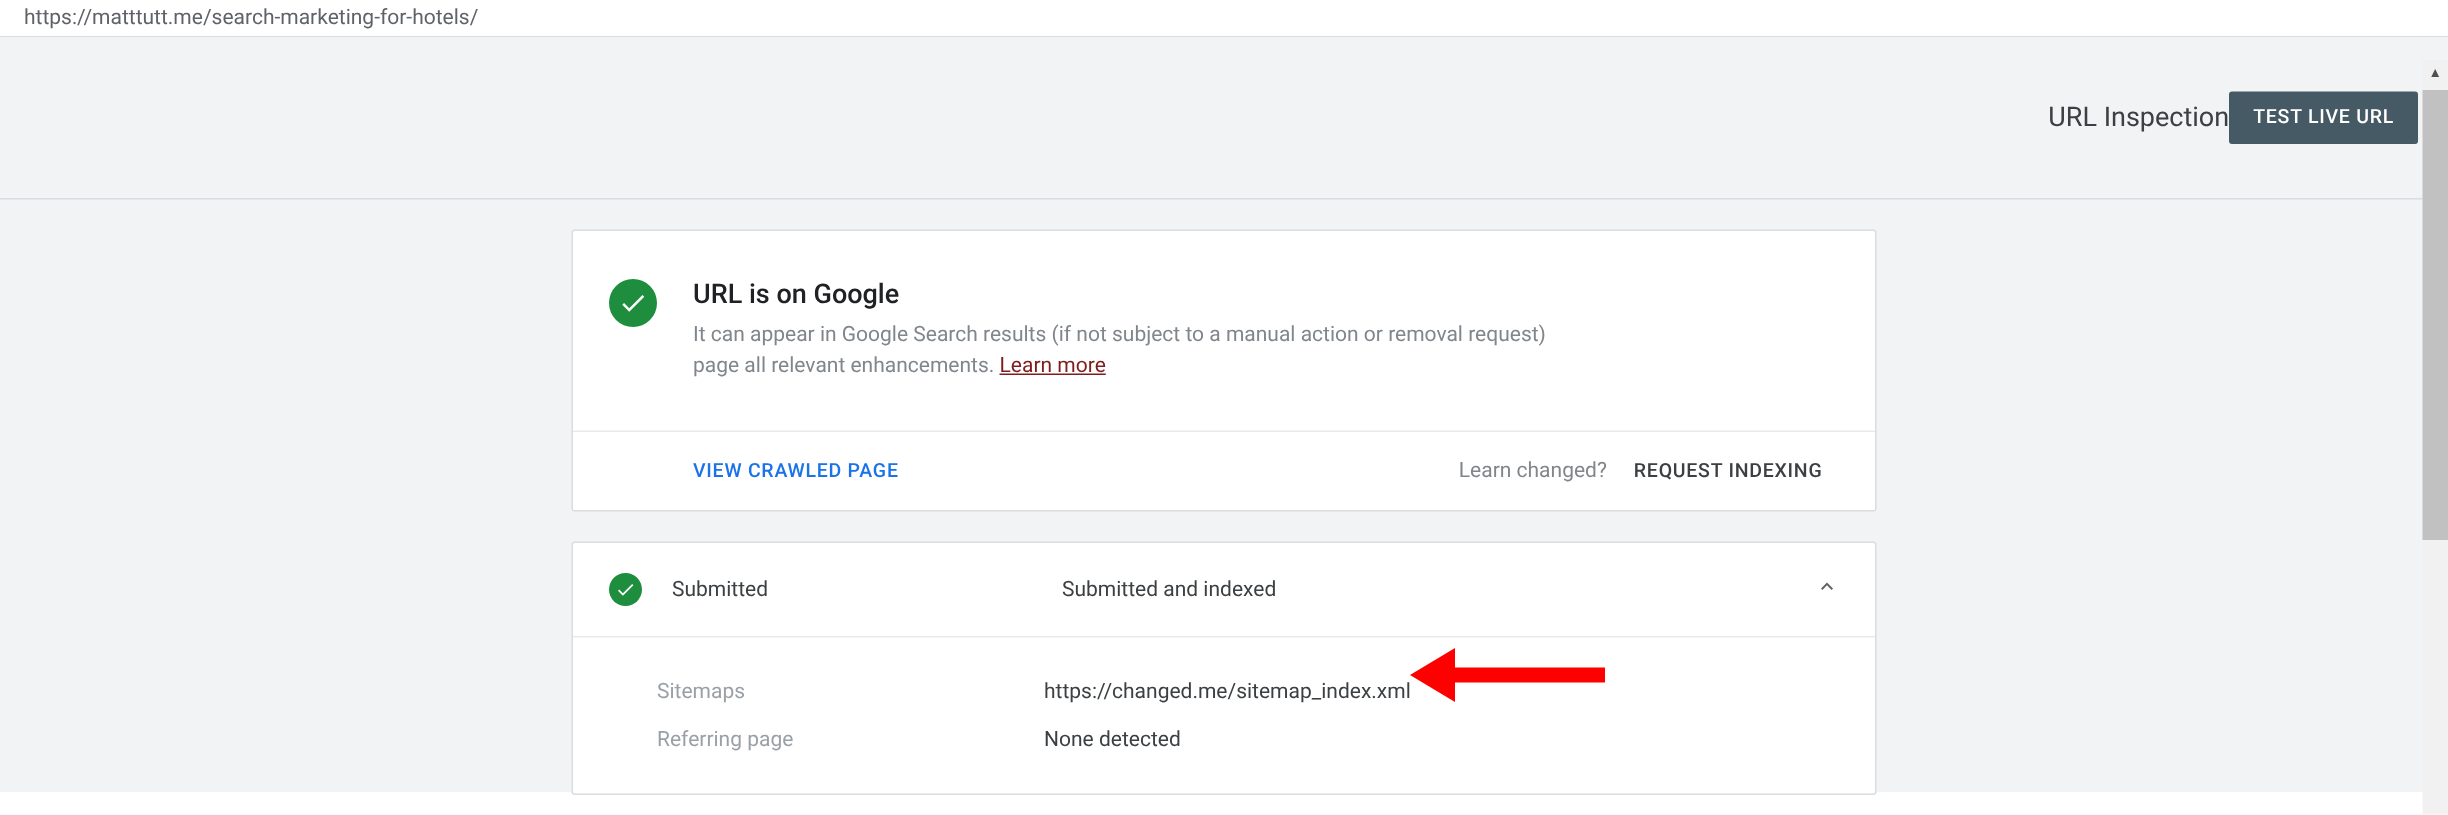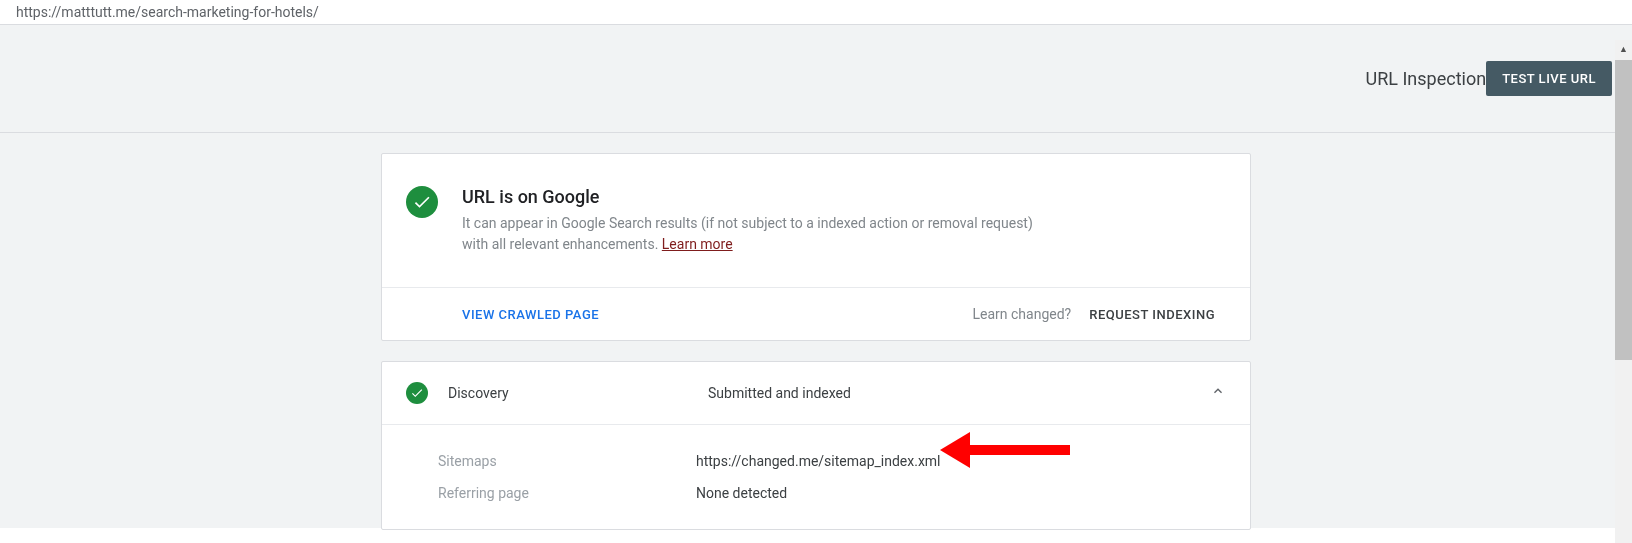--- a/index.html
+++ b/index.html
@@ -253,41 +253,41 @@
           <div class="check-icon-wrap">
             <div class="check-circle">
               <svg viewBox="0 0 24 24">
                   <path d="M9 16.17L4.83 12l-1.42 1.41L9 19 21 7l-1.41-1.41z"></path>
                 </svg>
             </div>
           </div>
           <div class="card-top-text">
             <div class="card-title">URL is on Google</div>
             <div class="card-desc">
-              <span>It can appear in Google Search results (if not subject to a indexed action or removal request) with all relevant enhancements. </span><a class="learn-more">Learn more</a>
+              <span>It can appear in Google Search results (if not subject to a manual action or removal request) page all relevant enhancements. </span><a class="learn-more">Learn more</a>
             </div>
           </div>
         </div>
         <div class="card-actions">
           <span class="action-link">VIEW CRAWLED PAGE</span>
           <div class="action-right">
             <span class="page-changed">Learn changed?</span>
             <span class="request-indexing">REQUEST INDEXING</span>
           </div>
         </div>
       </div>
 
       <div class="card">
         <div class="coverage-header">
           <div class="check-circle-sm">
             <svg viewBox="0 0 24 24">
                 <path d="M9 16.17L4.83 12l-1.42 1.41L9 19 21 7l-1.41-1.41z"></path>
               </svg>
           </div>
-          <div class="coverage-label">Discovery</div>
+          <div class="coverage-label">Submitted</div>
           <div class="coverage-status">Submitted and indexed</div>
           <div class="chevron">
             <svg width="16" height="16" viewBox="0 0 24 24" fill="currentColor">
                 <path d="M7.41 15.41L12 10.83l4.59 4.58L18 14l-6-6-6 6z"></path>
               </svg>
           </div>
         </div>
         <div class="discovery-section">
           <div class="discovery-row">
             <div class="discovery-key">Sitemaps</div>

